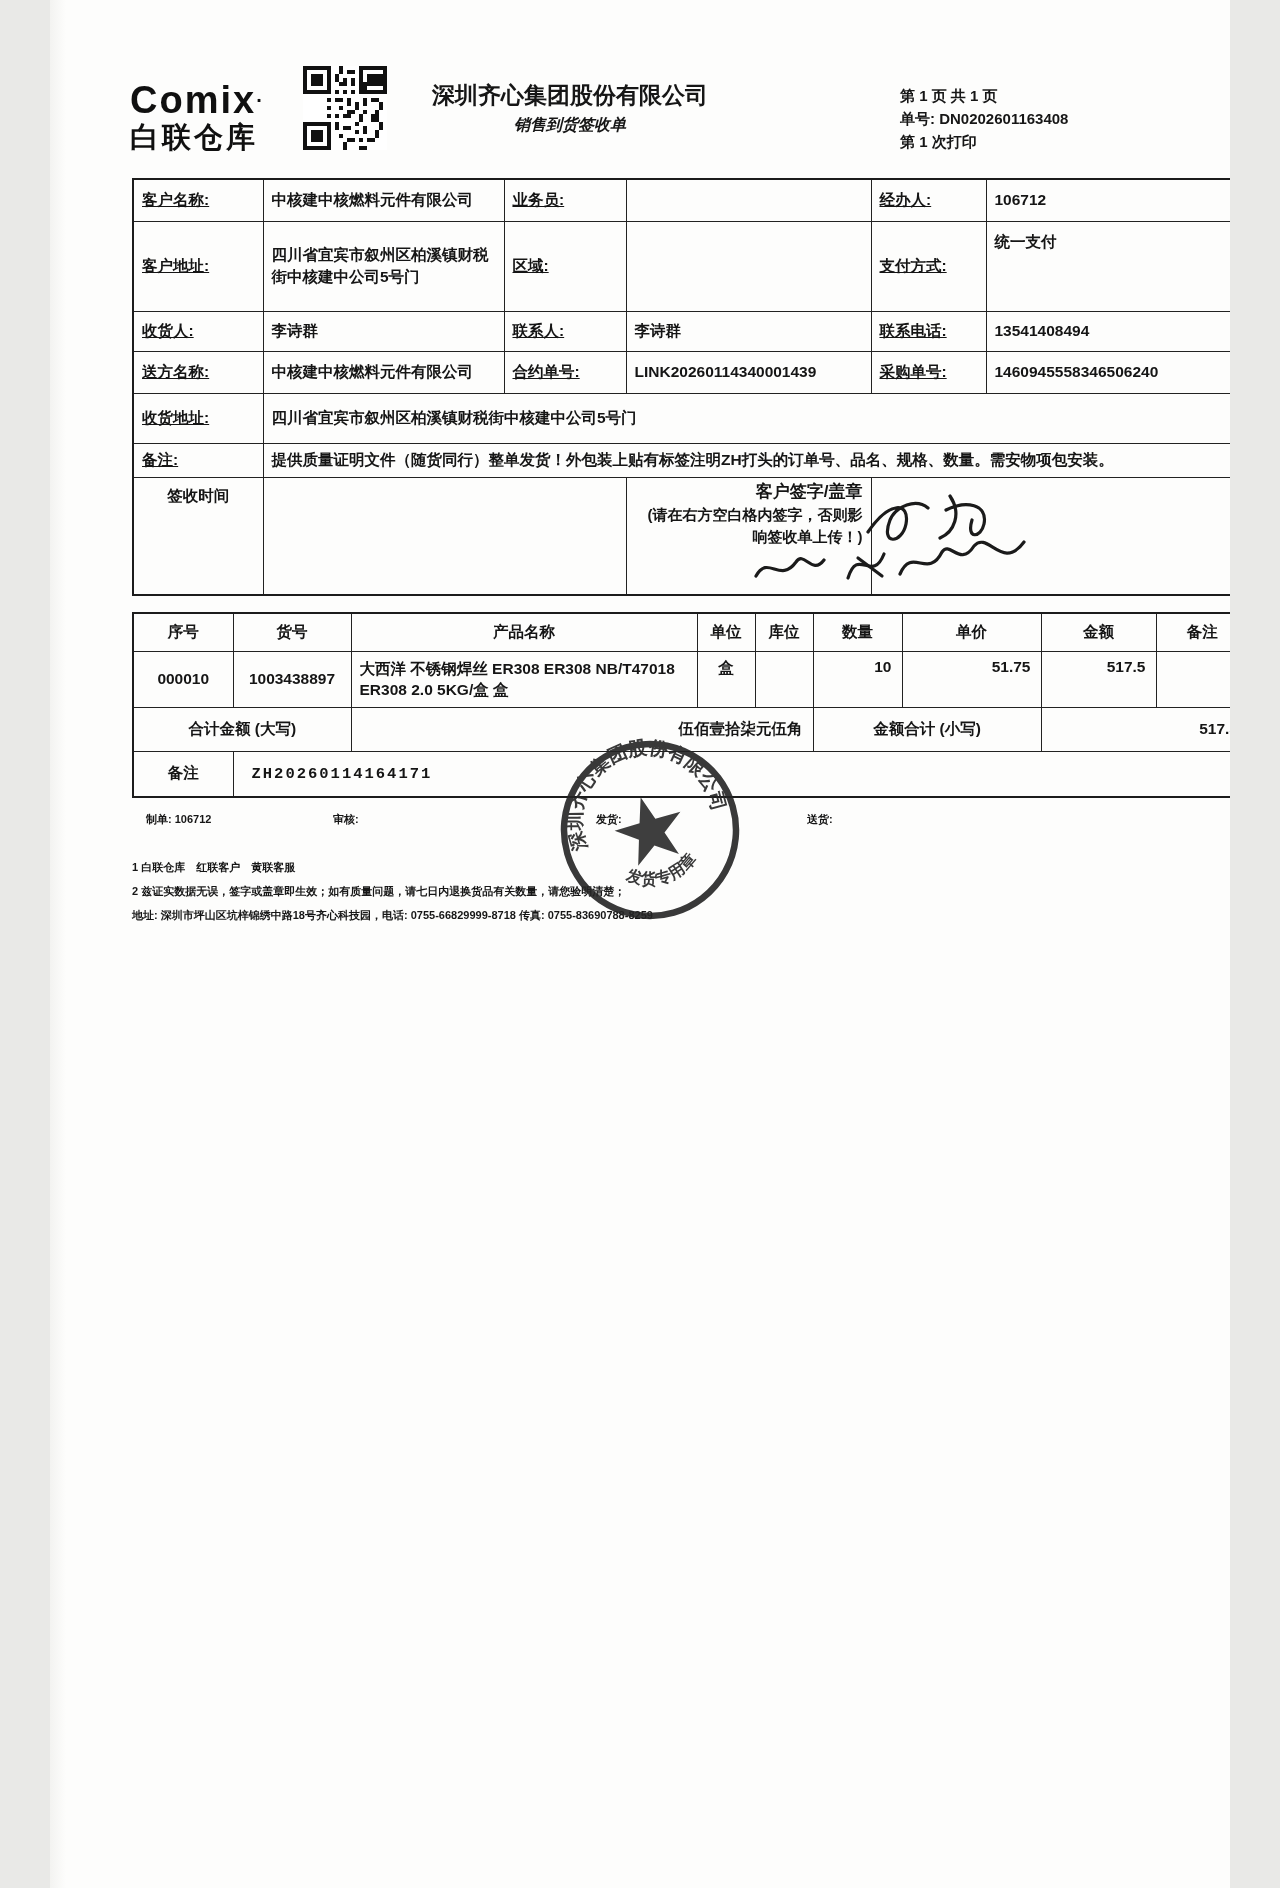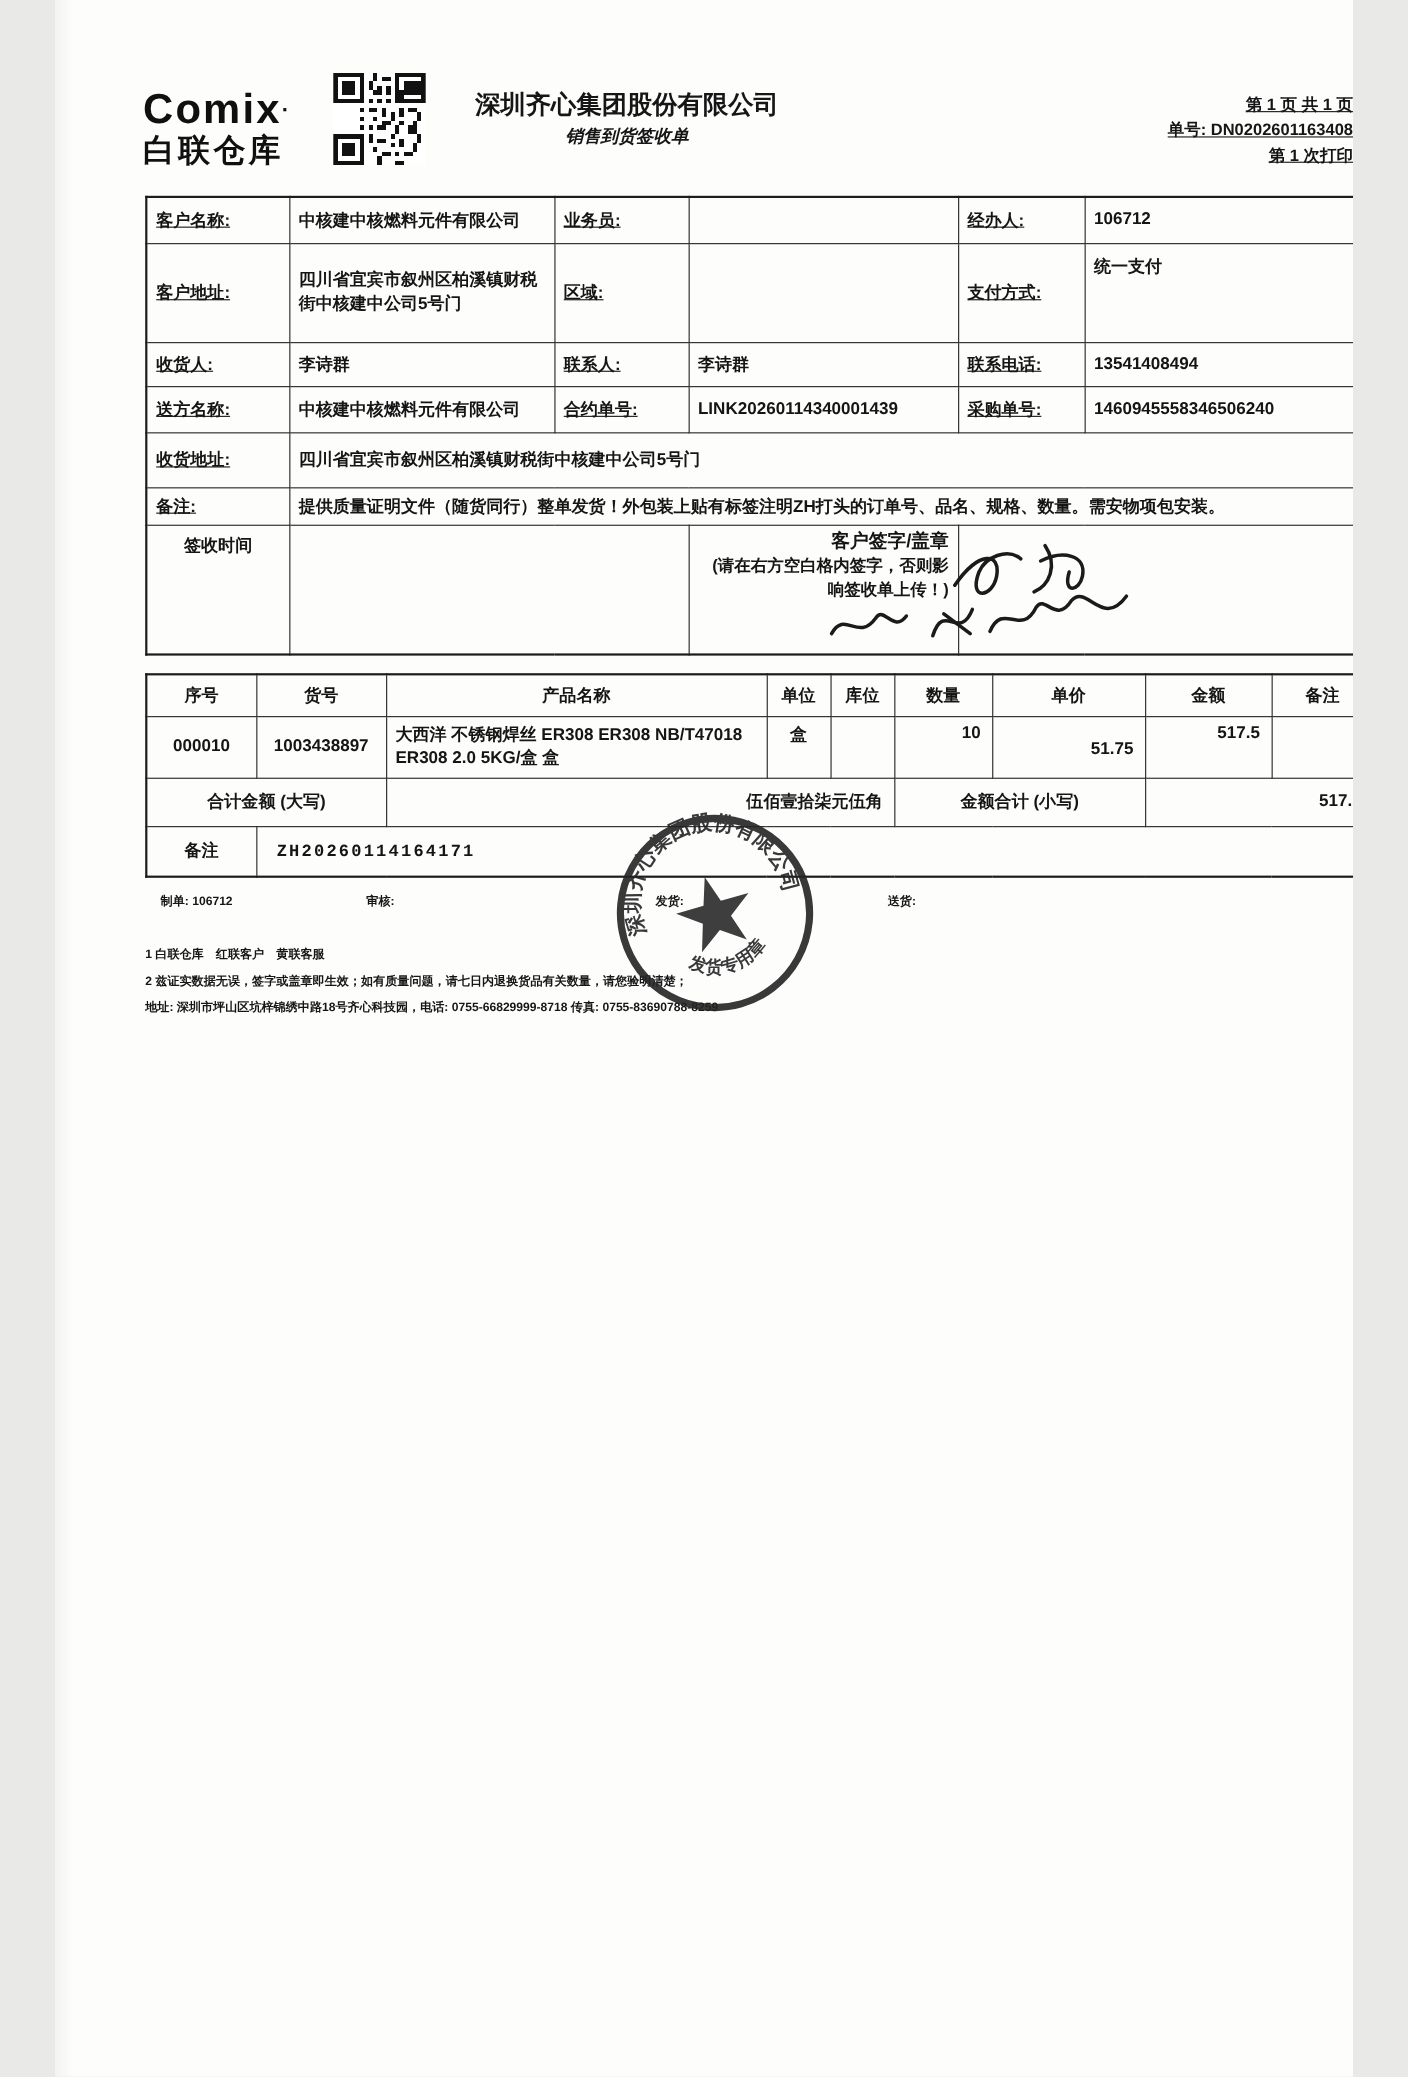--- a/index.html
+++ b/index.html
@@ -12,21 +12,21 @@
   }
   .abs { position:absolute; }
 
   
   .logo-text { font-size:38px; font-weight:800; letter-spacing:2px; color:#101010; line-height:36px; }
   .logo-mark { font-size:20px; font-weight:800; vertical-align:top; }
   .logo-sub  { font-size:29px; font-weight:800; letter-spacing:3px; color:#101010; line-height:38px; }
   .doc-title-block { text-align:center; }
   .doc-company { font-size:23px; font-weight:700; line-height:30px; }
   .doc-title   { font-size:16px; font-weight:700; line-height:30px;font-style:italic; }
-  .head-right { text-align:right; font-size:15px; font-weight:700; line-height:23px;text-decoration:underline; }
+  .head-right { font-size:15px; font-weight:700; line-height:23px; }
 
   
   table { border-collapse:collapse; table-layout:fixed; background:transparent; }
   .grid { border:2.5px solid #1c1c1c; }
   .grid td { border:1.6px solid #222; padding:2px 8px; font-size:15.5px; font-weight:700; color:#151515; }
   td.lab   { padding-right:9px; white-space:nowrap;text-decoration:underline; }
   td.val   { text-align:left; }
   td.ctr   { text-align:center; }
   td.rgt   { text-align:right; padding-right:10px; }
   td.topleft { vertical-align:top; padding-top:8px; }
@@ -186,21 +186,21 @@
       <td class="ctr">金额</td>
       <td class="ctr">备注</td>
     </tr>
     <tr style="height:56px">
       <td class="ctr">000010</td>
       <td class="ctr">1003438897</td>
       <td class="val prod-name" style="vertical-align:top; padding-top:6px">大西洋 不锈钢焊丝 ER308 ER308 NB/T47018 ER308 2.0 5KG/盒 盒</td>
       <td class="ctr" style="vertical-align:top; padding:6px 2px">盒</td>
       <td class="ctr"></td>
       <td class="rgt" style="vertical-align:top; padding-top:6px">10</td>
-      <td class="rgt" style="vertical-align:top; padding-top:20px">51.75</td>
+      <td class="rgt" style="vertical-align:top; padding-top:6px">51.75</td>
       <td class="rgt" style="vertical-align:top; padding-top:6px">517.5</td>
       <td></td>
     </tr>
     <tr style="height:44px">
       <td class="ctr" colspan="2">合计金额 (大写)</td>
       <td class="rgt" colspan="3">伍佰壹拾柒元伍角</td>
       <td class="ctr" colspan="2">金额合计 (小写)</td>
       <td class="rgt" colspan="2">517.5</td>
     </tr>
     <tr style="height:46px">

